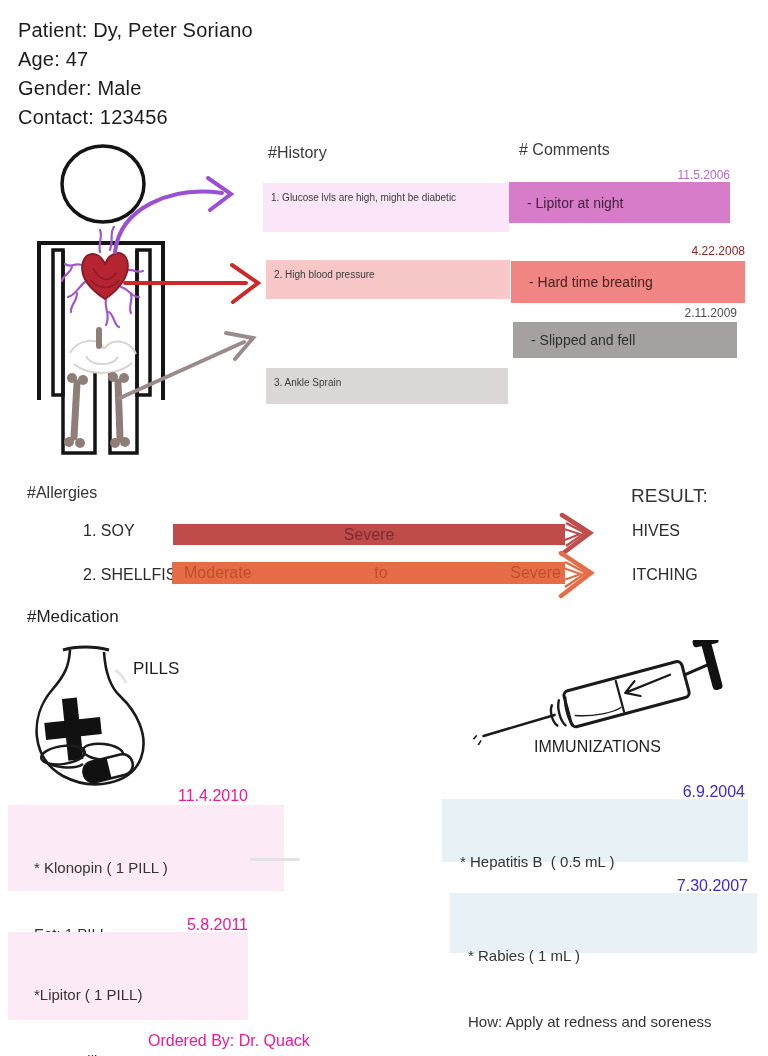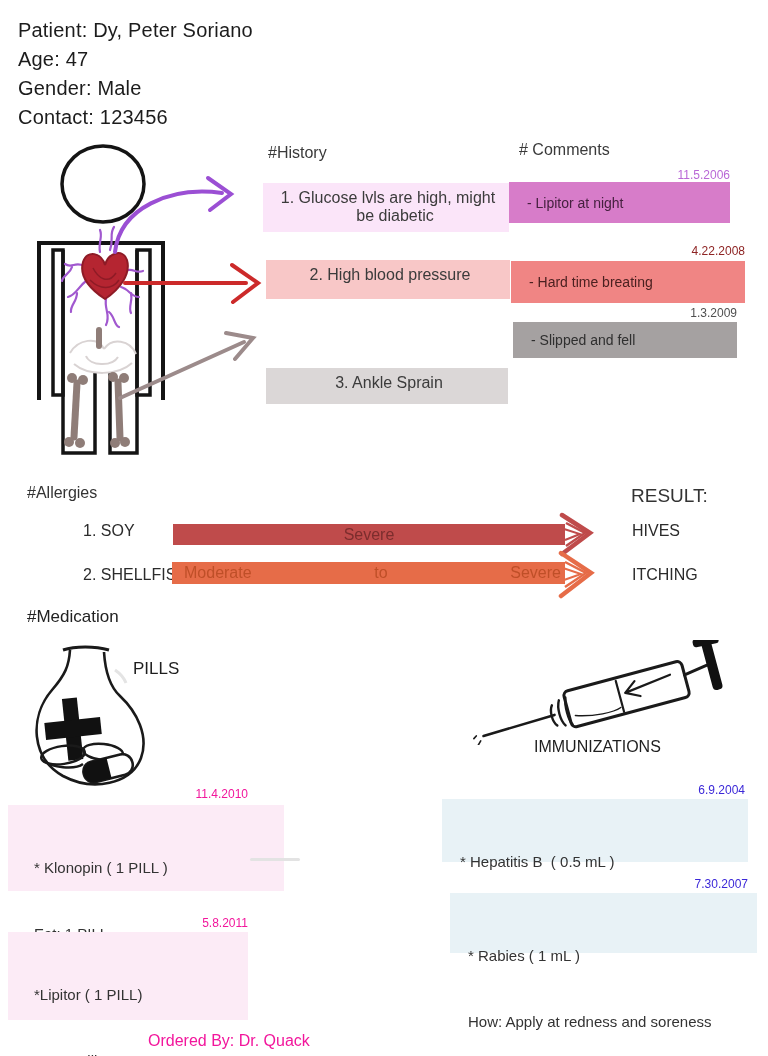--- a/index.html
+++ b/index.html
@@ -15,21 +15,21 @@
   .h-comments  { position:absolute; left:519px; top:141px; font-size:16px; color:#3a3a3a; }
   .h-allergies { position:absolute; left:27px;  top:484px; font-size:16px; color:#333; }
   .h-result    { position:absolute; left:631px; top:485px; font-size:19px; color:#333; }
   .h-medication{ position:absolute; left:27px;  top:607px; font-size:17px; color:#222; }
 
   
   .hrow-date { position:absolute; font-size:12px; text-align:right; }
   .d1 { right:38px;  top:168px; color:#b968d6; }
   .d2 { right:23px;  top:244px; color:#8e2424; }
   .d3 { right:31px;  top:306px; color:#4f4f4f; }
-  .hist-item { position:absolute; font-size:16px; color:#3b3b3b; padding:6px 4px 20px 22px; text-indent:-14px; line-height:18px;text-align:center; }
+  .hist-item { position:absolute; font-size:10px; color:#3b3b3b; padding:6px 4px 20px 22px; text-indent:-14px; line-height:18px; }
   .i1 { left:263px; top:183px; width:246px; height:49px; background:#fbe5f9; }
   .i2 { left:266px; top:260px; width:244px; height:39px; background:#f8c7c7; }
   .i3 { left:266px; top:320px; width:242px; height:36px; background:#dbd7d7;margin-top:48px; }
   .hist-comment { position:absolute; font-size:14px; color:#3c3c3c; display:flex; align-items:center; padding-left:18px; }
   .c1 { left:509px; top:182px; width:221px; height:41px; background:#d77cc9; color:#45203f; }
   .c2 { left:511px; top:261px; width:234px; height:42px; background:#f08584; color:#4b2020; }
   .c3 { left:513px; top:322px; width:224px; height:36px; background:#a5a1a1; color:#2f2f2f; }
 
   
   .alg-name { position:absolute; left:47px; font-size:16px; color:#2b2b2b;margin-left:36px; }
@@ -38,21 +38,21 @@
   .ar1 { top:522px; } .ar2 { top:566px; }
   .alg-bar { position:absolute; display:flex; align-items:center; justify-content:space-between; font-size:16px; }
   .bar1 { left:173px; top:524px; width:392px; height:21px; background:#bf4b4b; color:#7c2d2d; padding:0 10px; }
   .bar2 { left:172px; top:562px; width:393px; height:22px; background:#e66c48; color:#bf4f28; padding:0 4px 0 12px; }
   .alg-head { position:absolute; }
   .ah1 { left:559px; top:511px; } .ah2 { left:558px; top:549px; }
 
   
   .pills-label { position:absolute; left:133px; top:659px; font-size:17px; color:#1e1e1e; }
   .imm-label { position:absolute; left:534px; top:738px; font-size:16px; color:#1e1e1e; }
-  .entry-date { position:absolute; font-size:12px; text-align:right; }
+  .entry-date { position:absolute; font-size:16px; text-align:right; }
   .med-date { color:#f2169c; }
   .imm-date { color:#3b28d8; }
   .md1 { right:520px; top:787px; } .md2 { right:520px; top:916px; }
   .id1 { right:23px; top:783px; } .id2 { right:20px; top:877px; }
   .entry-box { position:absolute; font-size:15px; line-height:22px; color:#333; white-space:pre-wrap; }
   .mbox { background:#fcebf6; padding:8px 6px 8px 26px; }
   .ibox { background:#e8f2f6; padding:8px 6px 8px 18px; }
   .mb1 { left:8px; top:805px; width:276px; height:86px; }
   .mb2 { left:8px; top:932px; width:240px; height:88px; }
   .ib1 { left:442px; top:799px; width:306px; height:63px; }
@@ -148,21 +148,21 @@
   <div class="h-comments"># Comments</div>
 
   <div class="hrow-date d1">11.5.2006</div>
   <div class="hist-item i1">1. Glucose lvls are high, might be diabetic</div>
   <div class="hist-comment c1">- Lipitor at night</div>
 
   <div class="hrow-date d2">4.22.2008</div>
   <div class="hist-item i2">2. High blood pressure</div>
   <div class="hist-comment c2">- Hard time breating</div>
 
-  <div class="hrow-date d3">1.3.2009</div>
+  <div class="hrow-date d3">2.11.2009</div>
   <div class="hist-item i3">3. Ankle Sprain</div>
   <div class="hist-comment c3">- Slipped and fell</div>
 
   <div class="h-allergies">#Allergies</div>
   <div class="h-result">RESULT:</div>
 
   <div class="alg-name an1">1. SOY</div>
   <div class="alg-bar bar1">
     <span></span>
     <span>Severe</span>

